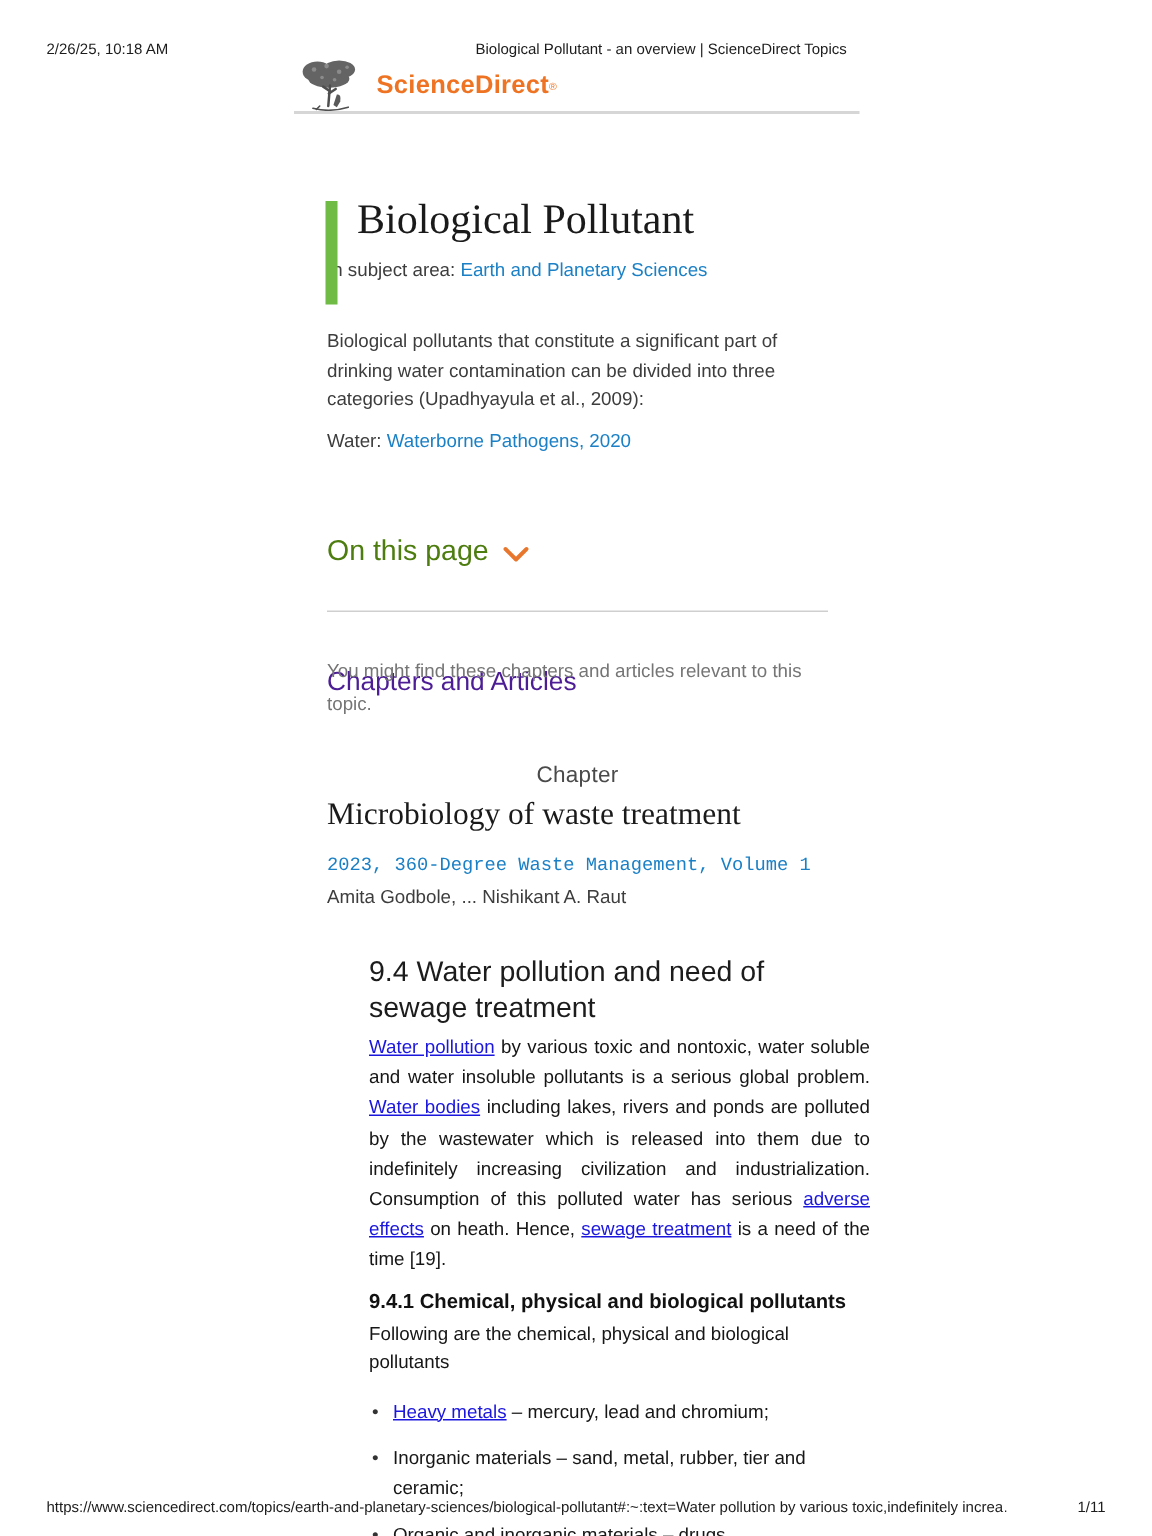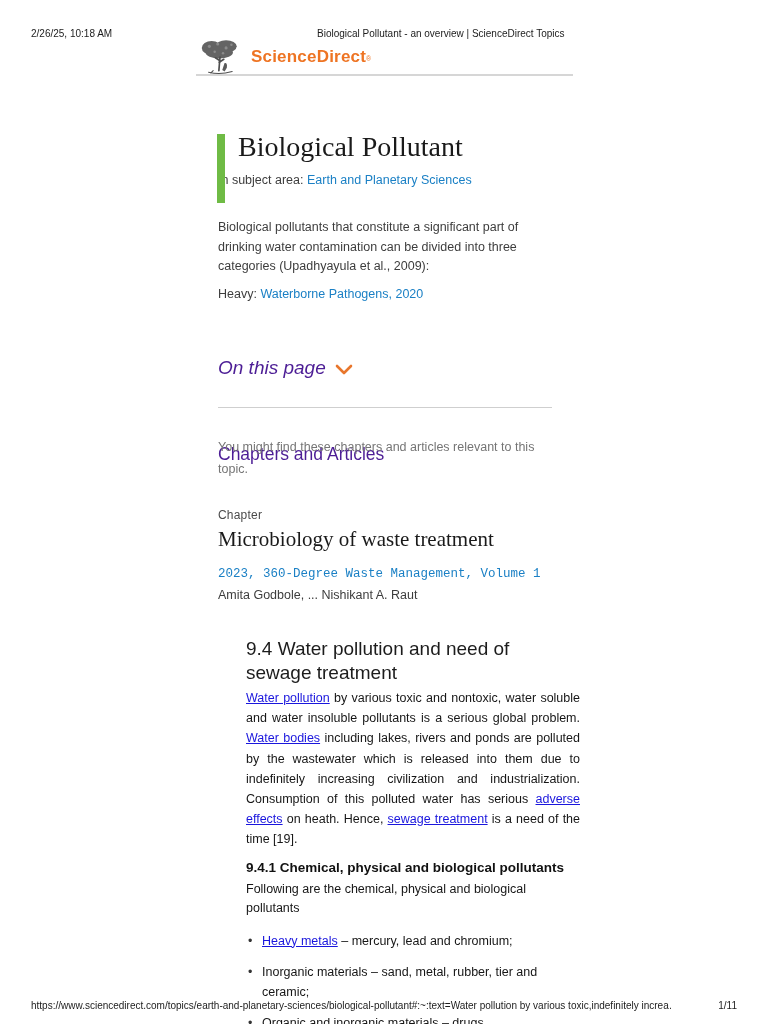--- a/index.html
+++ b/index.html
@@ -37,30 +37,30 @@
   .accent-bar { position:absolute; left:-1px; top:3px; width:8px; height:69px; background:#6FBB45; }
   .topic-title { padding-left:20px; font-family:"Liberation Serif","DejaVu Serif",serif;
     font-weight:400; font-size:28px; line-height:32px; color:#1a1a1a; }
   .subject-line { margin-top:10px; font-size:12.5px; color:#3d3d3d; }
   a.sans-link { color:#1B80C5; text-decoration:none; cursor:pointer; }
 
   .topic-summary { top:218px; font-size:12.5px; line-height:19.5px; color:#3d3d3d; }
   .from-line { top:287px; font-size:12.5px; color:#3d3d3d; }
 
   .on-this-page { top:357px; display:flex; align-items:center; cursor:pointer; }
-  .otp-label { font-size:19px; color:#4c1d95;font-style:italic; }
+  .otp-label { font-size:19px; color:#4d7c0f; }
   .otp-chevron { margin-left:9px; margin-top:4px; }
 
   .divider { top:407px; height:1px; background:#cfcfcf; }
 
   .chapters-heading { top:444px; font-size:17.5px; color:#4c1d95; font-weight:400; }
   .chapters-subtext { top:436px; font-size:12.5px; line-height:22px; color:#757575; }
 
   .chapter-card { top:508px; }
-  .chapter-label { font-size:12px; color:#4a4a4a; letter-spacing:.2px; }
+  .chapter-label { font-size:15px; color:#4a4a4a; letter-spacing:.2px;text-align:center; }
   .chapter-title { margin-top:5px; font-family:"Liberation Serif","DejaVu Serif",serif;
     font-weight:400; font-size:21px; color:#1a1a1a; }
   .chapter-source { margin-top:15px; font-size:12.5px;font-family:Liberation Mono, monospace; }
   .chapter-authors { margin-top:7px; font-size:12.5px; color:#3d3d3d; }
 
   .article-section { top:637px; font-family:Liberation Sans, sans-serif; color:#161616;margin-left:28px; }
   .sec-heading { font-weight:400; font-size:19px; line-height:23.5px; color:#1c1c1c; }
   .serif-body { margin-top:4px; font-size:12.5px; line-height:20.2px; text-align:justify; }
   a.serif-link { color:#1A16DD; text-decoration:underline; cursor:pointer; }
   .subsec-heading { margin-top:10px; font-size:13.5px; font-weight:700; color:#111; }
@@ -116,21 +116,21 @@
     <h1 class="topic-title">Biological Pollutant</h1>
     <p class="subject-line">
       <span>In subject area:</span>
       <a class="sans-link">Earth and Planetary Sciences</a>
     </p>
   </section>
 
   <section class="topic-summary">Biological pollutants that constitute a significant part of drinking water contamination can be divided into three categories (Upadhyayula et al., 2009):</section>
 
   <section class="from-line">
-    <span>Heavy:</span>
+    <span>Water:</span>
     <a class="sans-link">Waterborne Pathogens, 2020</a>
   </section>
 
   <section class="on-this-page">
     <span class="otp-label">On this page</span>
     <svg class="otp-chevron" width="18" height="12" viewBox="0 0 18 12" aria-hidden="true">
       <path d="M2 2 L9 9 L16 2" stroke="#E8762C" stroke-width="2.6" fill="none" stroke-linecap="round" stroke-linejoin="round"></path>
     </svg>
   </section>
 

